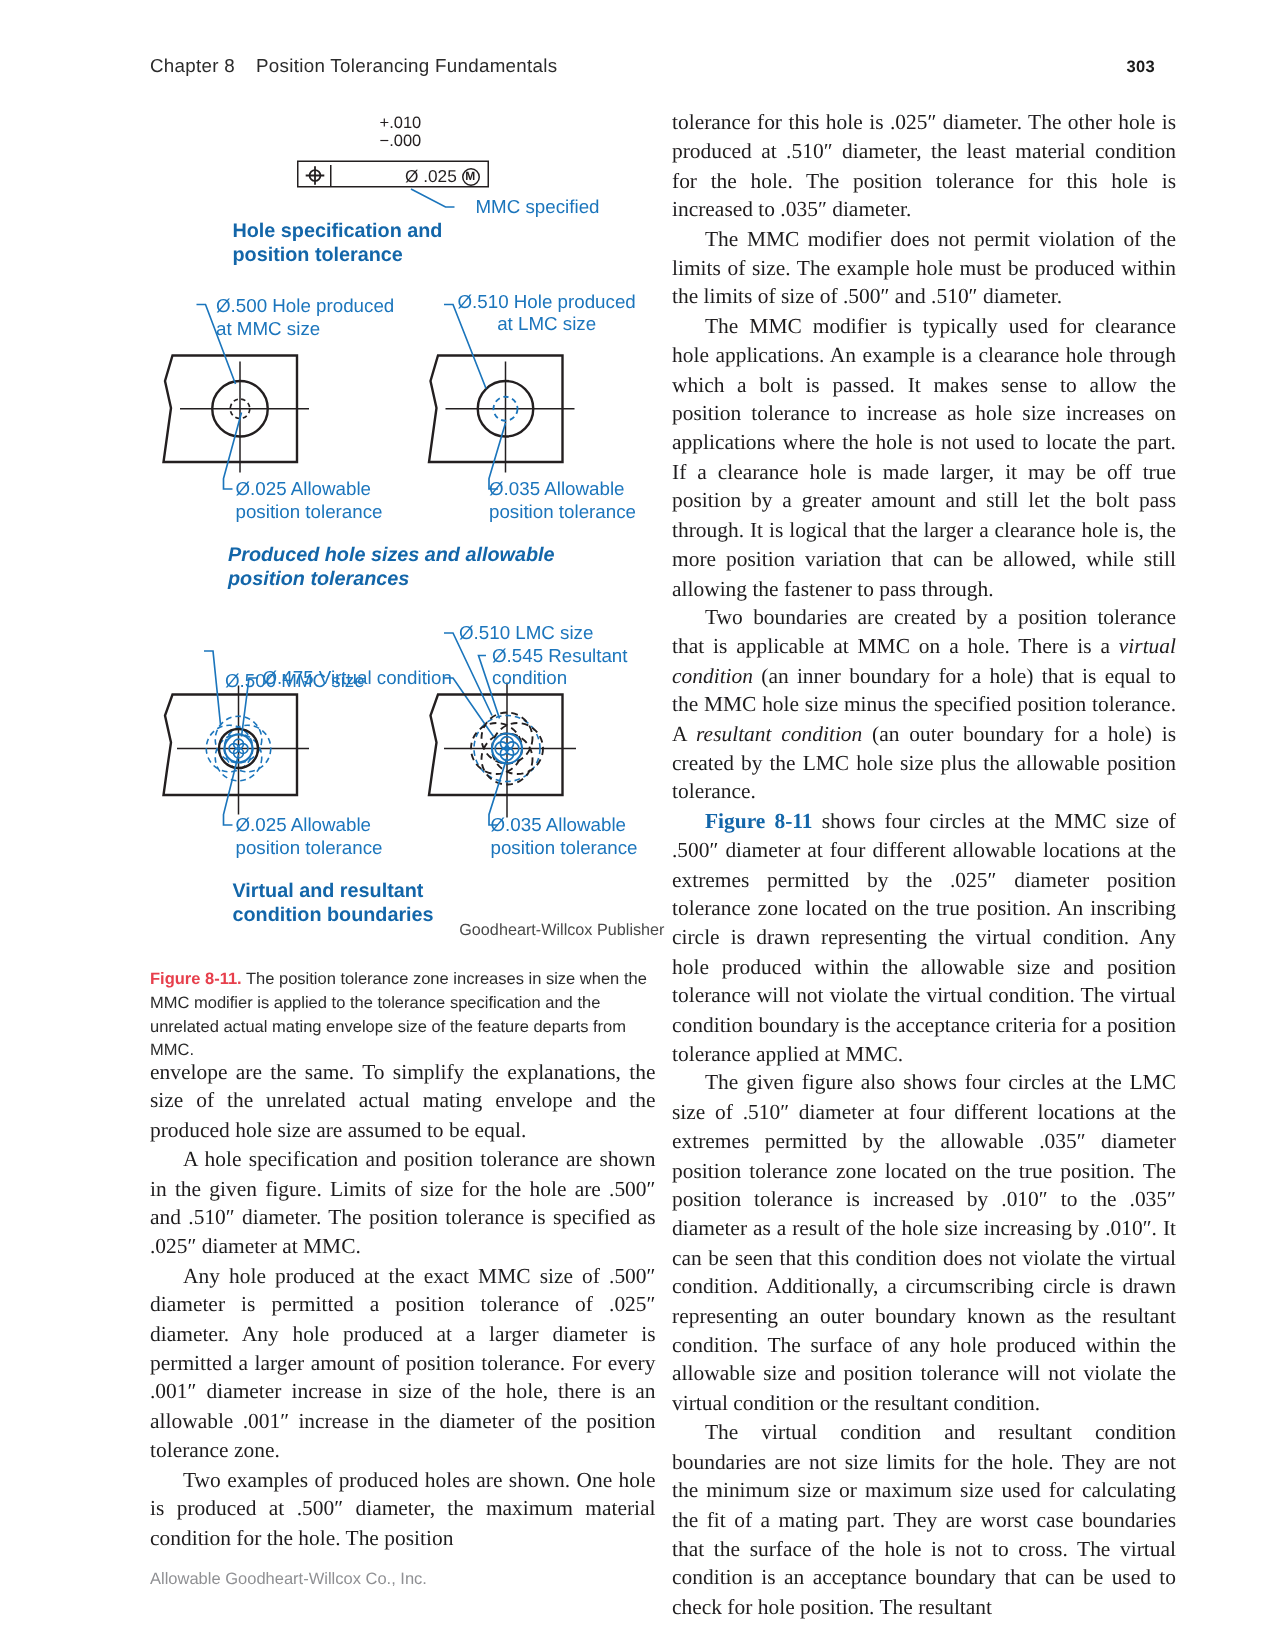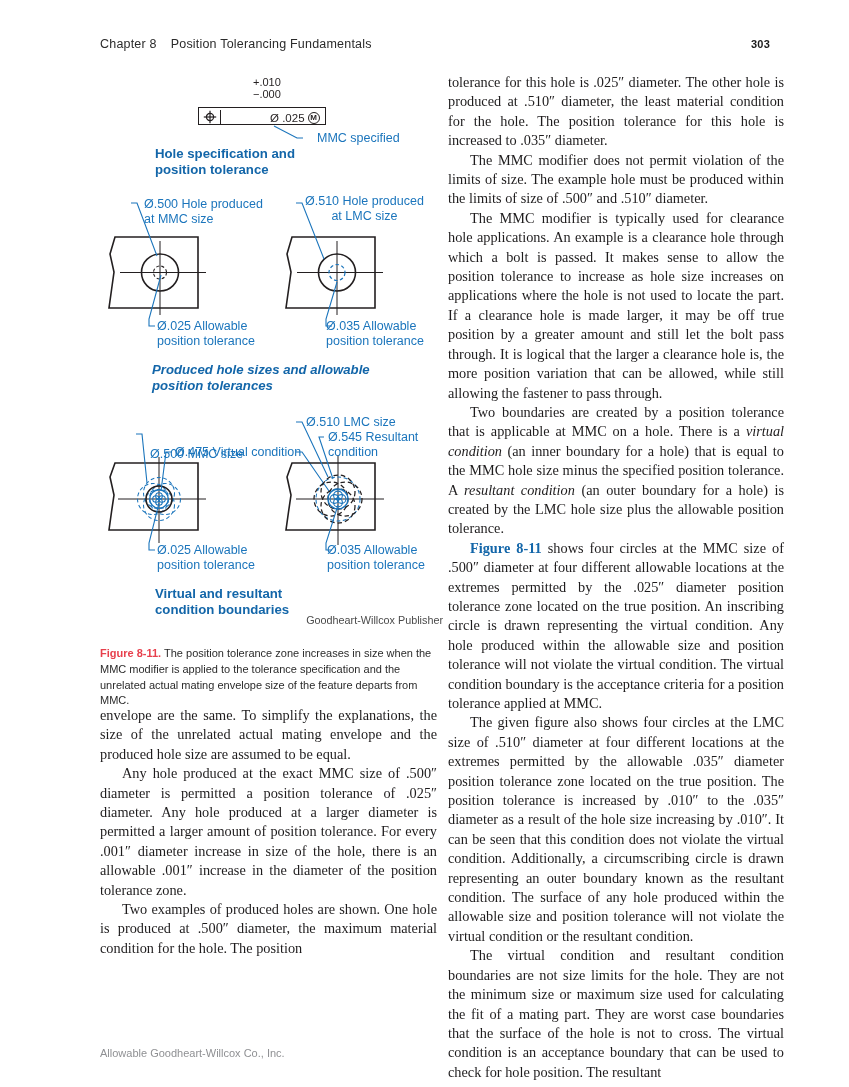--- a/index.html
+++ b/index.html
@@ -209,20 +209,21 @@
 
     <div class="credit">Goodheart-Willcox Publisher</div>
   </div>
 
   <div class="figcap">
     <span class="figlabel">Figure 8-11.</span><span> The position tolerance zone increases in size when the MMC modifier is applied to the tolerance specification and the unrelated actual mating envelope size of the feature departs from MMC.</span>
   </div>
 
   <div class="col col-left">
     <p class="cont">envelope are the same. To simplify the explanations, the size of the unrelated actual mating envelope and the produced hole size are assumed to be equal.</p>
+    <p>A hole specification and position tolerance are shown in the given figure. Limits of size for the hole are .500″ and .510″ diameter. The position tolerance is specified as .025″ diameter at MMC.</p>
     <p>Any hole produced at the exact MMC size of .500″ diameter is permitted a position tolerance of .025″ diameter. Any hole produced at a larger diameter is permitted a larger amount of position tolerance. For every .001″ diameter increase in size of the hole, there is an allowable .001″ increase in the diameter of the position tolerance zone.</p>
     <p>Two examples of produced holes are shown. One hole is produced at .500″ diameter, the maximum material condition for the hole. The position</p>
   </div>
 
   <div class="col col-right">
     <p class="cont">tolerance for this hole is .025″ diameter. The other hole is produced at .510″ diameter, the least material condition for the hole. The position tolerance for this hole is increased to .035″ diameter.</p>
     <p>The MMC modifier does not permit violation of the limits of size. The example hole must be produced within the limits of size of .500″ and .510″ diameter.</p>
     <p>The MMC modifier is typically used for clearance hole applications. An example is a clearance hole through which a bolt is passed. It makes sense to allow the position tolerance to increase as hole size increases on applications where the hole is not used to locate the part. If a clearance hole is made larger, it may be off true position by a greater amount and still let the bolt pass through. It is logical that the larger a clearance hole is, the more position variation that can be allowed, while still allowing the fastener to pass through.</p>
     <p><span>Two boundaries are created by a position tolerance that is applicable at MMC on a hole. There is a </span><i>virtual condition</i><span> (an inner boundary for a hole) that is equal to the MMC hole size minus the specified position tolerance. A </span><i>resultant condition</i><span> (an outer boundary for a hole) is created by the LMC hole size plus the allowable position tolerance.</span></p>
     <p><span class="fig-ref">Figure 8-11</span><span> shows four circles at the MMC size of .500″ diameter at four different allowable locations at the extremes permitted by the .025″ diameter position tolerance zone located on the true position. An inscribing circle is drawn representing the virtual condition. Any hole produced within the allowable size and position tolerance will not violate the virtual condition. The virtual condition boundary is the acceptance criteria for a position tolerance applied at MMC.</span></p>

